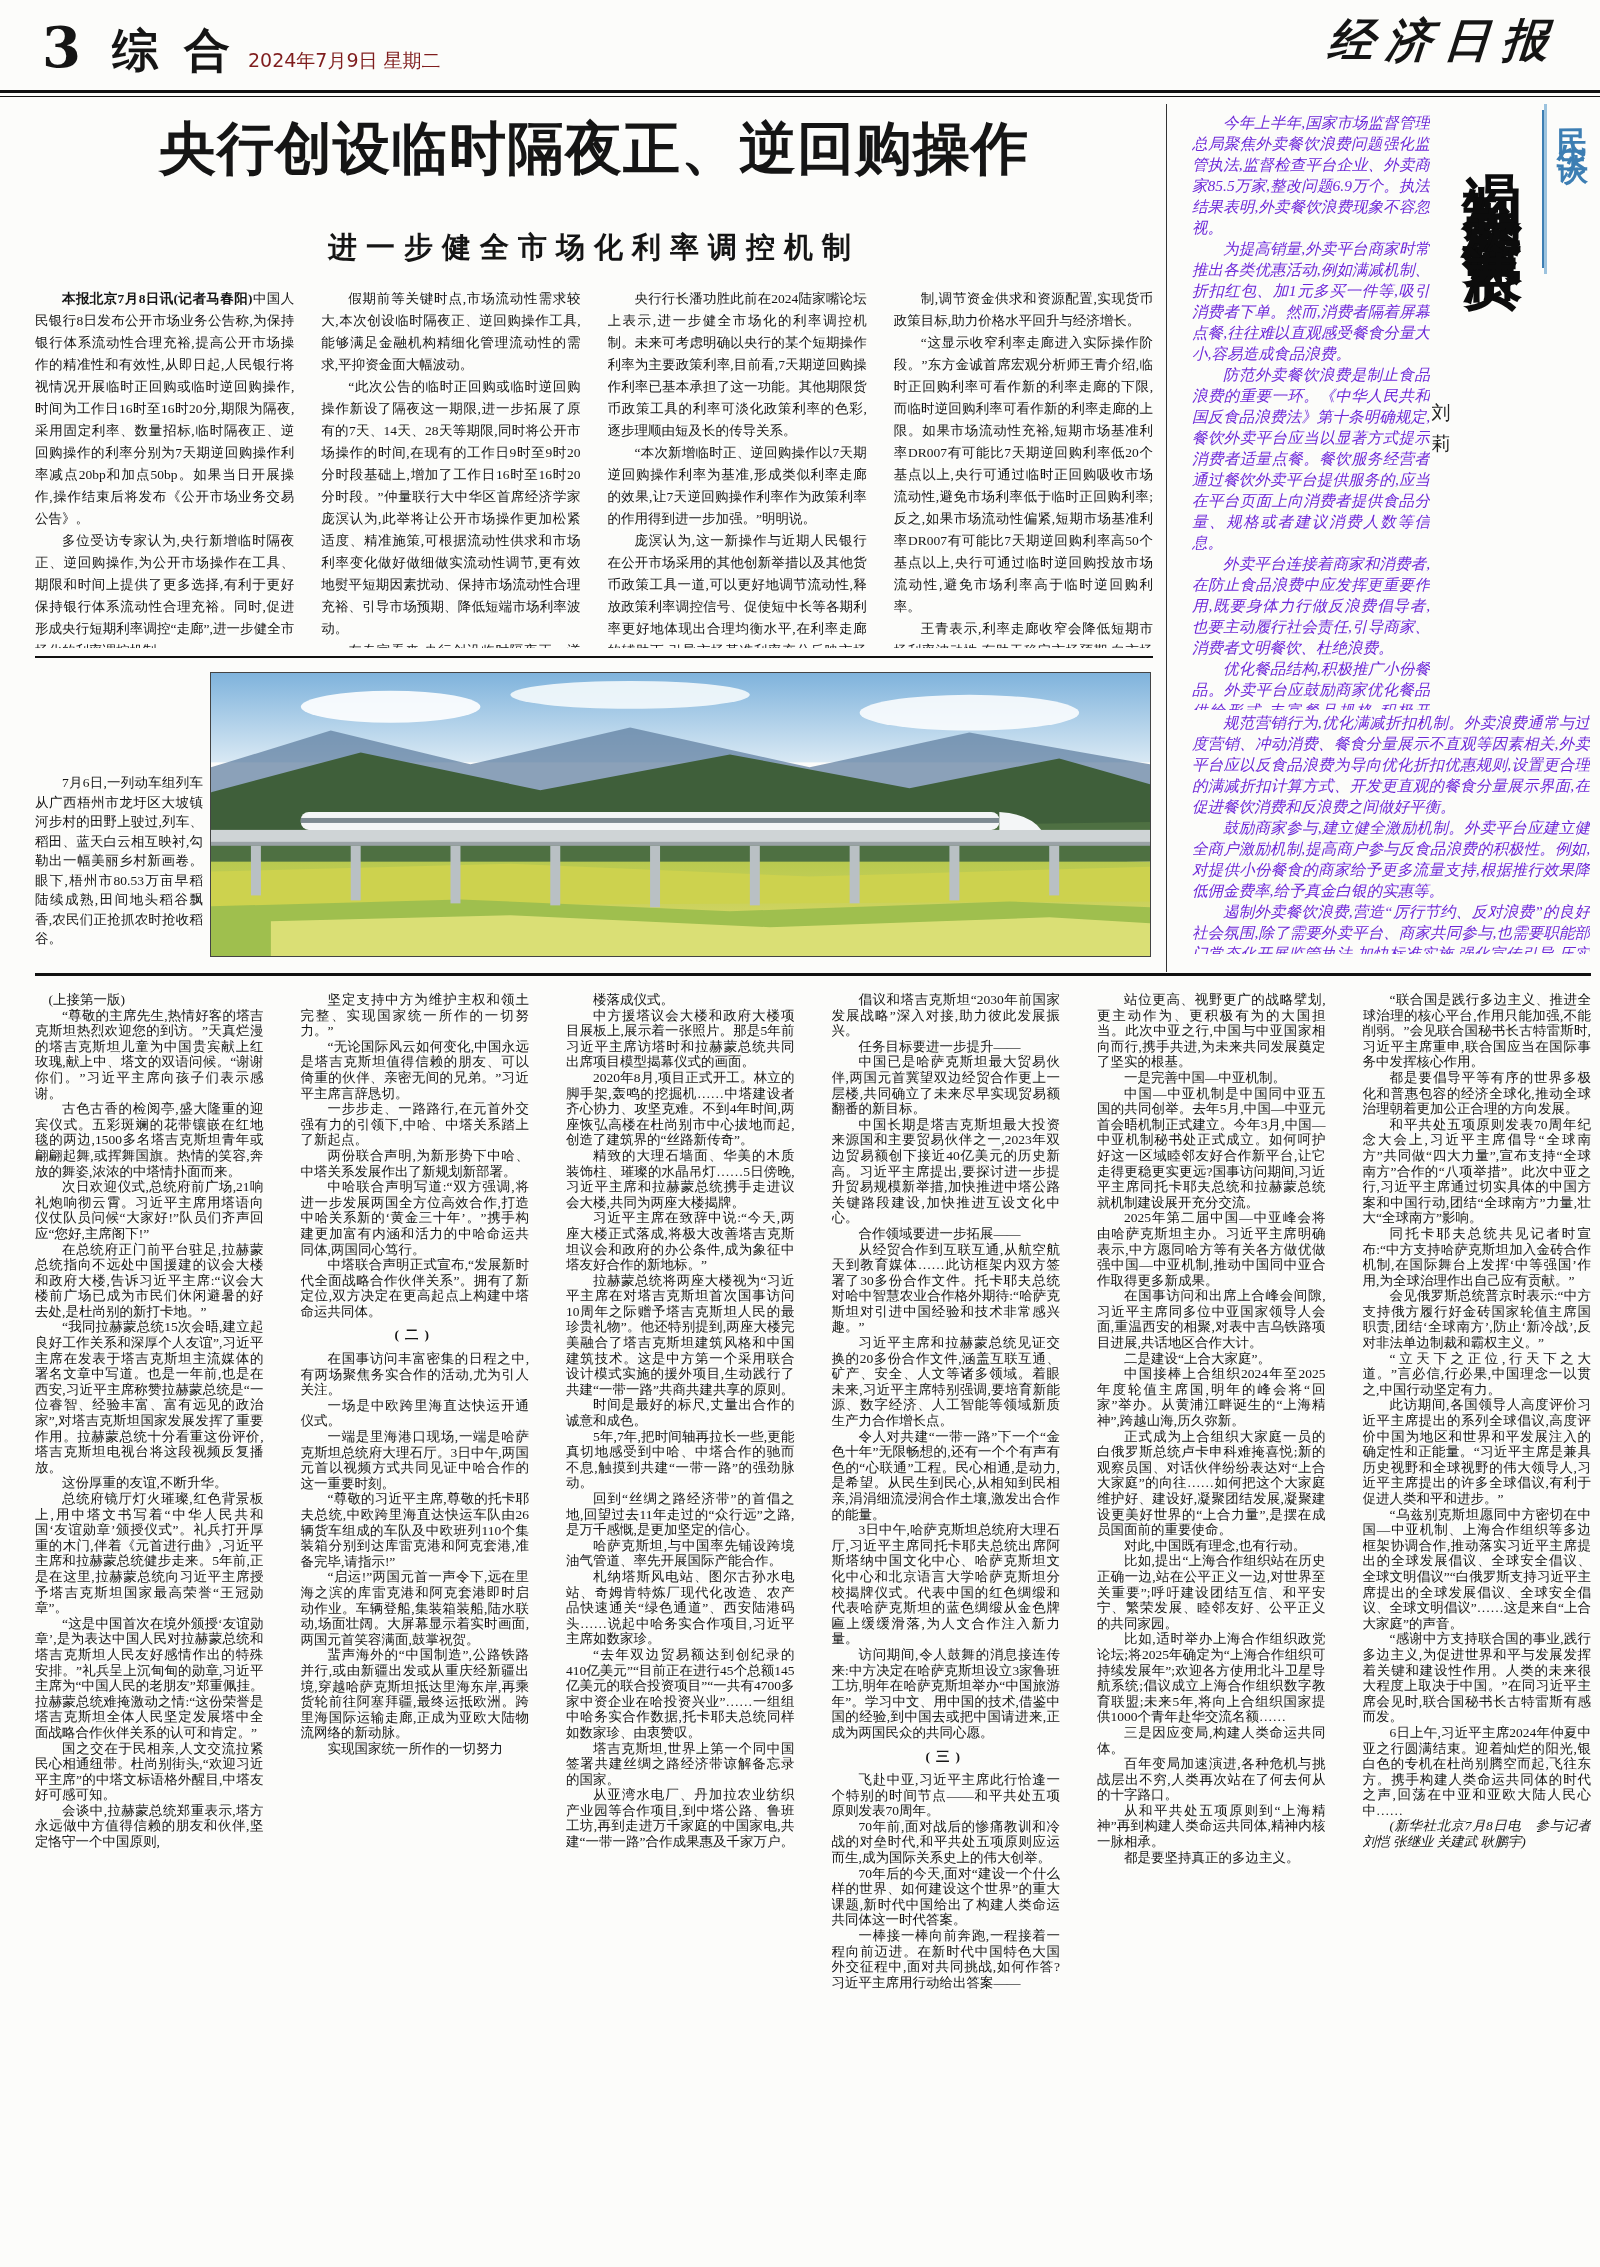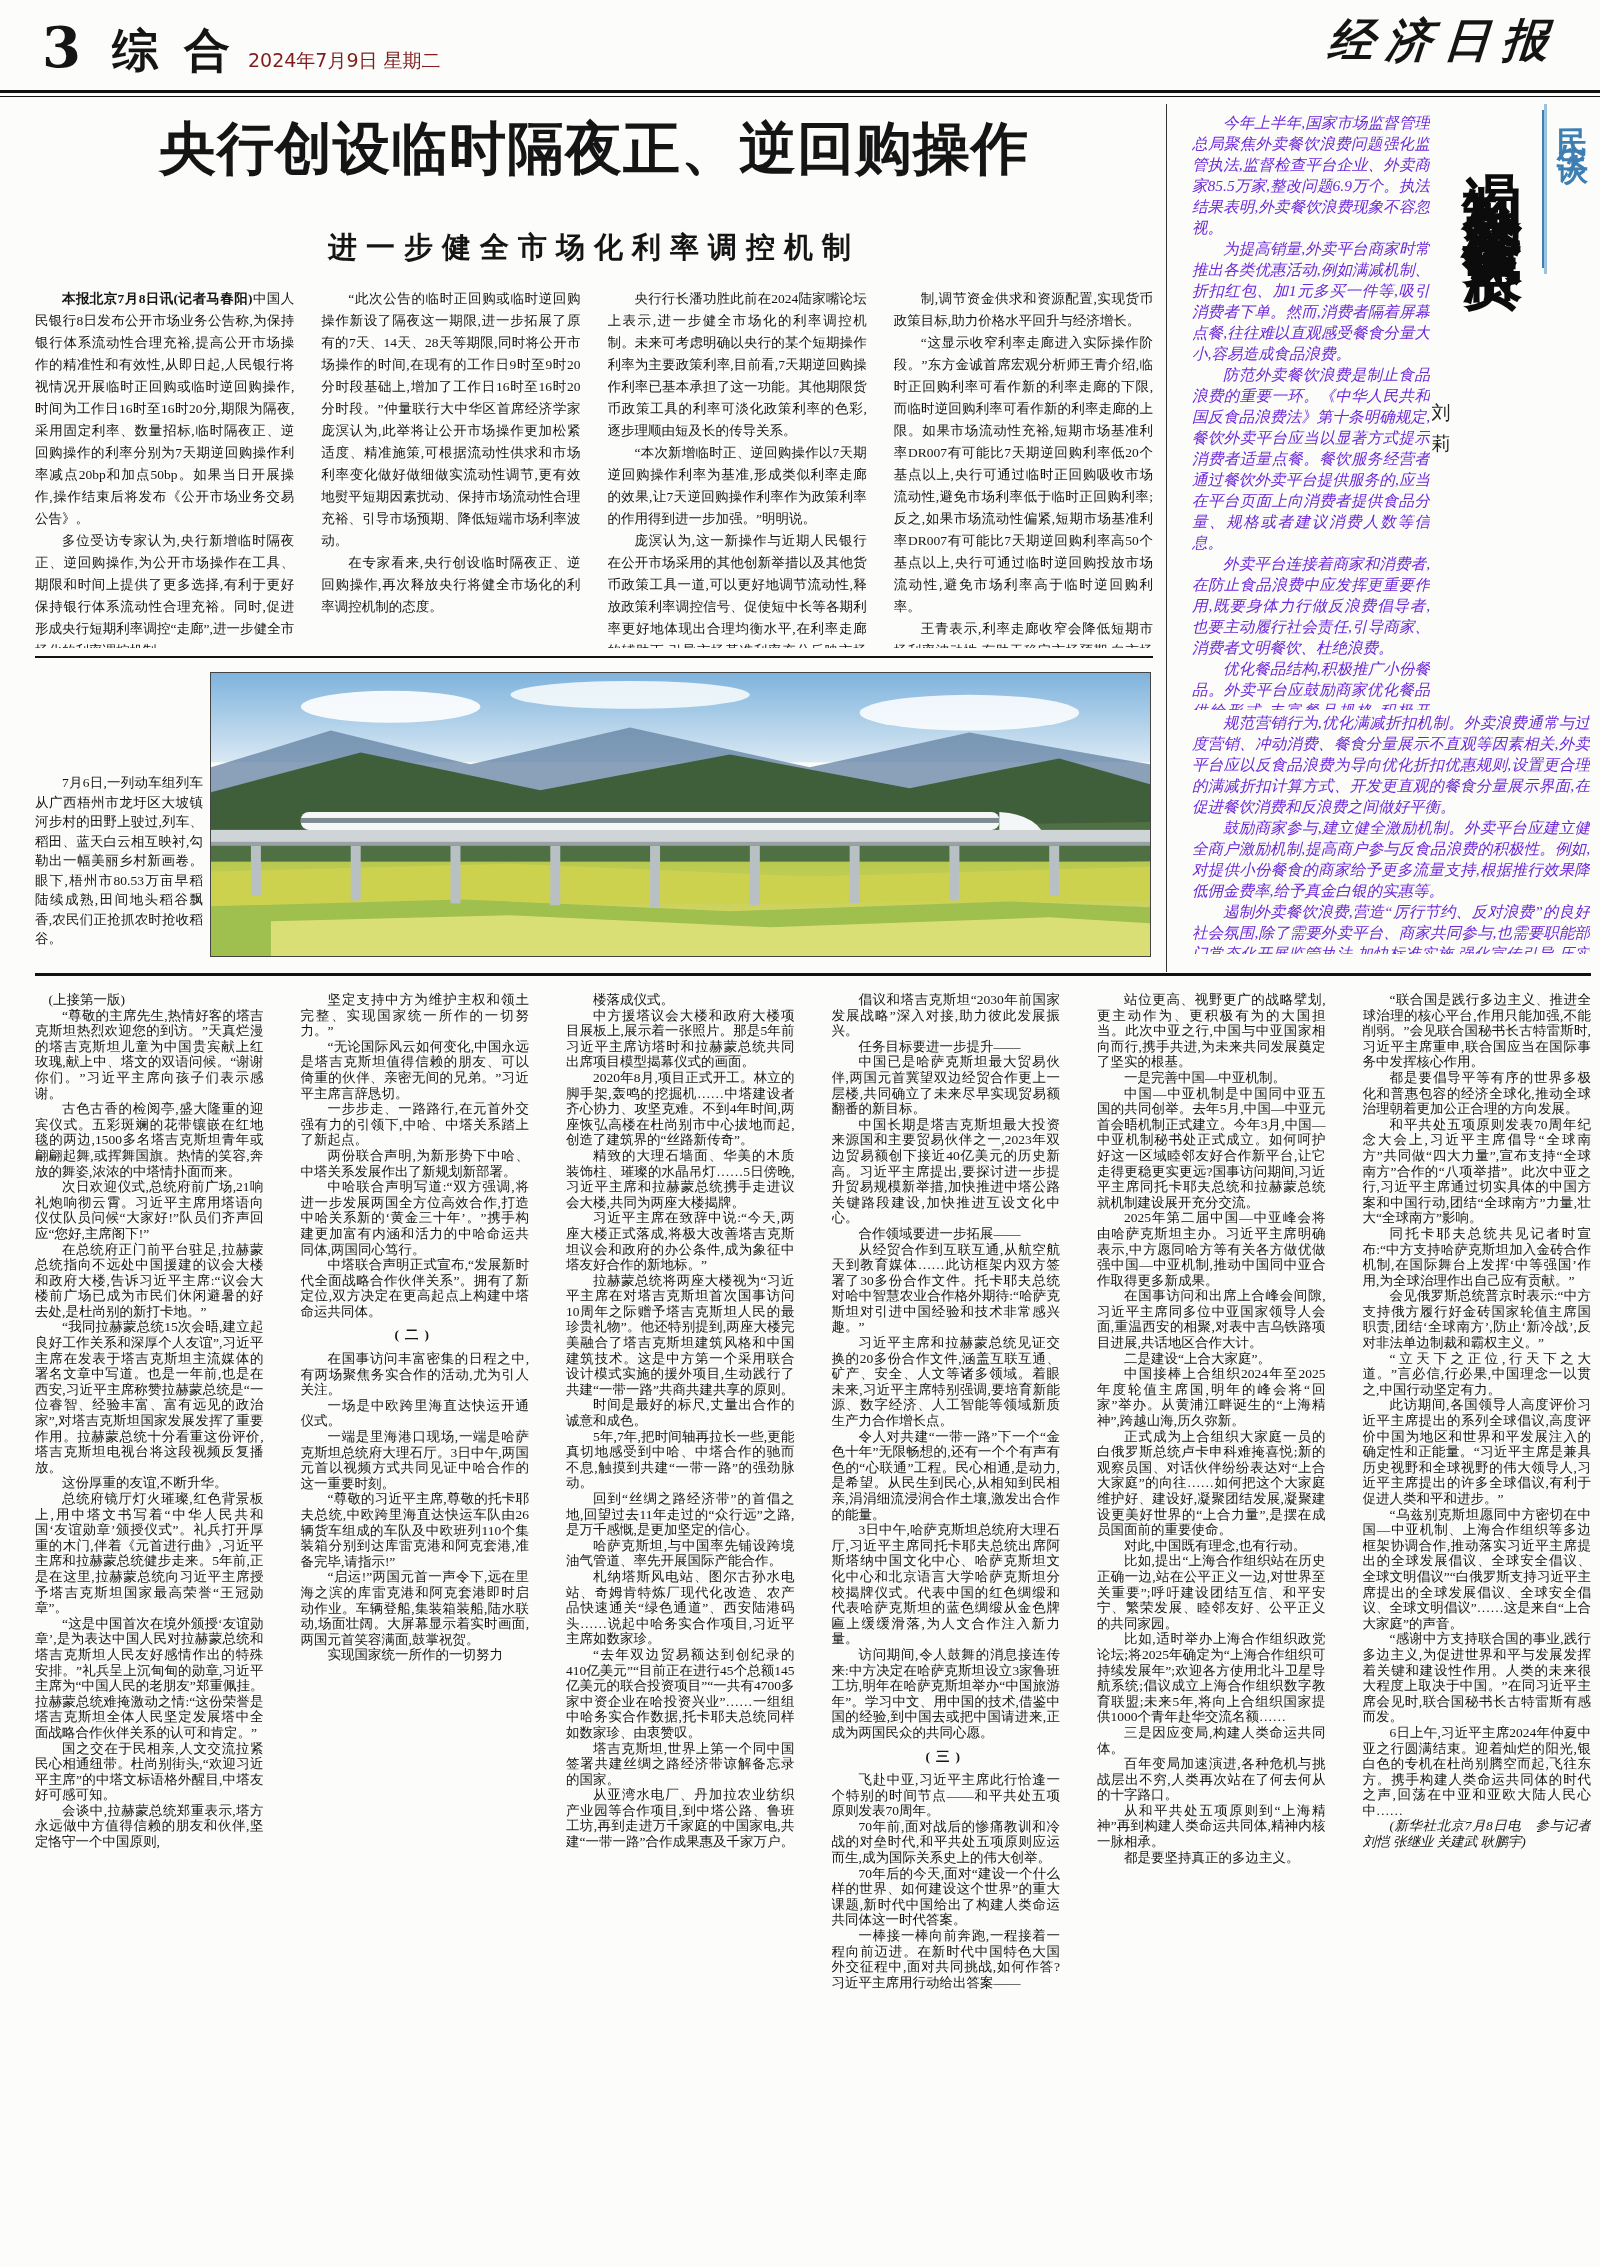--- a/index.html
+++ b/index.html
@@ -71,20 +71,21 @@
 
   <div class="leadcols">
     <div class="col">
       <p class="body-p"><b class="lede">本报北京7月8日讯(记者马春阳)</b><span>中国人民银行8日发布公开市场业务公告称,为保持银行体系流动性合理充裕,提高公开市场操作的精准性和有效性,从即日起,人民银行将视情况开展临时正回购或临时逆回购操作,时间为工作日16时至16时20分,期限为隔夜,采用固定利率、数量招标,临时隔夜正、逆回购操作的利率分别为7天期逆回购操作利率减点20bp和加点50bp。如果当日开展操作,操作结束后将发布《公开市场业务交易公告》。</span></p>
       <div>
           <p>多位受访专家认为,央行新增临时隔夜正、逆回购操作,为公开市场操作在工具、期限和时间上提供了更多选择,有利于更好保持银行体系流动性合理充裕。同时,促进形成央行短期利率调控“走廊”,进一步健全市场化的利率调控机制。</p>
           <p>中信证券首席经济学家明明表示,历史上日间流动性波动较大,尤其在月中、月末、</p>
         </div>
     </div>
     <div class="col">
+        <p>假期前等关键时点,市场流动性需求较大,本次创设临时隔夜正、逆回购操作工具,能够满足金融机构精细化管理流动性的需求,平抑资金面大幅波动。</p>
         <p>“此次公告的临时正回购或临时逆回购操作新设了隔夜这一期限,进一步拓展了原有的7天、14天、28天等期限,同时将公开市场操作的时间,在现有的工作日9时至9时20分时段基础上,增加了工作日16时至16时20分时段。”仲量联行大中华区首席经济学家庞溟认为,此举将让公开市场操作更加松紧适度、精准施策,可根据流动性供求和市场利率变化做好做细做实流动性调节,更有效地熨平短期因素扰动、保持市场流动性合理充裕、引导市场预期、降低短端市场利率波动。</p>
         <p>在专家看来,央行创设临时隔夜正、逆回购操作,再次释放央行将健全市场化的利率调控机制的态度。</p>
       </div>
     <div class="col">
         <p>央行行长潘功胜此前在2024陆家嘴论坛上表示,进一步健全市场化的利率调控机制。未来可考虑明确以央行的某个短期操作利率为主要政策利率,目前看,7天期逆回购操作利率已基本承担了这一功能。其他期限货币政策工具的利率可淡化政策利率的色彩,逐步理顺由短及长的传导关系。</p>
         <p>“本次新增临时正、逆回购操作以7天期逆回购操作利率为基准,形成类似利率走廊的效果,让7天逆回购操作利率作为政策利率的作用得到进一步加强。”明明说。</p>
         <p>庞溟认为,这一新操作与近期人民银行在公开市场采用的其他创新举措以及其他货币政策工具一道,可以更好地调节流动性,释放政策利率调控信号、促使短中长等各期利率更好地体现出合理均衡水平,在利率走廊的辅助下,引导市场基准利率充分反映市场供求变化,形成市场化的利率形成和传导机</p>
       </div>
     <div class="col">
         <p>制,调节资金供求和资源配置,实现货币政策目标,助力价格水平回升与经济增长。</p>
@@ -187,20 +188,21 @@
         <p>一步步走、一路路行,在元首外交强有力的引领下,中哈、中塔关系踏上了新起点。</p>
         <p>两份联合声明,为新形势下中哈、中塔关系发展作出了新规划新部署。</p>
         <p>中哈联合声明写道:“双方强调,将进一步发展两国全方位高效合作,打造中哈关系新的‘黄金三十年’。”携手构建更加富有内涵和活力的中哈命运共同体,两国同心笃行。</p>
         <p>中塔联合声明正式宣布,“发展新时代全面战略合作伙伴关系”。拥有了新定位,双方决定在更高起点上构建中塔命运共同体。</p>
         <p class="sec">(二)</p>
         <p>在国事访问丰富密集的日程之中,有两场聚焦务实合作的活动,尤为引人关注。</p>
         <p>一场是中欧跨里海直达快运开通仪式。</p>
         <p>一端是里海港口现场,一端是哈萨克斯坦总统府大理石厅。3日中午,两国元首以视频方式共同见证中哈合作的这一重要时刻。</p>
         <p>“尊敬的习近平主席,尊敬的托卡耶夫总统,中欧跨里海直达快运车队由26辆货车组成的车队及中欧班列110个集装箱分别到达库雷克港和阿克套港,准备完毕,请指示!”</p>
         <p>“启运!”两国元首一声令下,远在里海之滨的库雷克港和阿克套港即时启动作业。车辆登船,集装箱装船,陆水联动,场面壮阔。大屏幕显示着实时画面,两国元首笑容满面,鼓掌祝贺。</p>
+        <p>蜚声海外的“中国制造”,公路铁路并行,或由新疆出发或从重庆经新疆出境,穿越哈萨克斯坦抵达里海东岸,再乘货轮前往阿塞拜疆,最终运抵欧洲。跨里海国际运输走廊,正成为亚欧大陆物流网络的新动脉。</p>
         <p>实现国家统一所作的一切努力</p>
       </div>
     <div class="col">
         <p>楼落成仪式。</p>
         <p>中方援塔议会大楼和政府大楼项目展板上,展示着一张照片。那是5年前习近平主席访塔时和拉赫蒙总统共同出席项目模型揭幕仪式的画面。</p>
         <p>2020年8月,项目正式开工。林立的脚手架,轰鸣的挖掘机……中塔建设者齐心协力、攻坚克难。不到4年时间,两座恢弘高楼在杜尚别市中心拔地而起,创造了建筑界的“丝路新传奇”。</p>
         <p>精致的大理石墙面、华美的木质装饰柱、璀璨的水晶吊灯……5日傍晚,习近平主席和拉赫蒙总统携手走进议会大楼,共同为两座大楼揭牌。</p>
         <p>习近平主席在致辞中说:“今天,两座大楼正式落成,将极大改善塔吉克斯坦议会和政府的办公条件,成为象征中塔友好合作的新地标。”</p>
         <p>拉赫蒙总统将两座大楼视为“习近平主席在对塔吉克斯坦首次国事访问10周年之际赠予塔吉克斯坦人民的最珍贵礼物”。他还特别提到,两座大楼完美融合了塔吉克斯坦建筑风格和中国建筑技术。这是中方第一个采用联合设计模式实施的援外项目,生动践行了共建“一带一路”共商共建共享的原则。</p>
         <p>时间是最好的标尺,丈量出合作的诚意和成色。</p>

